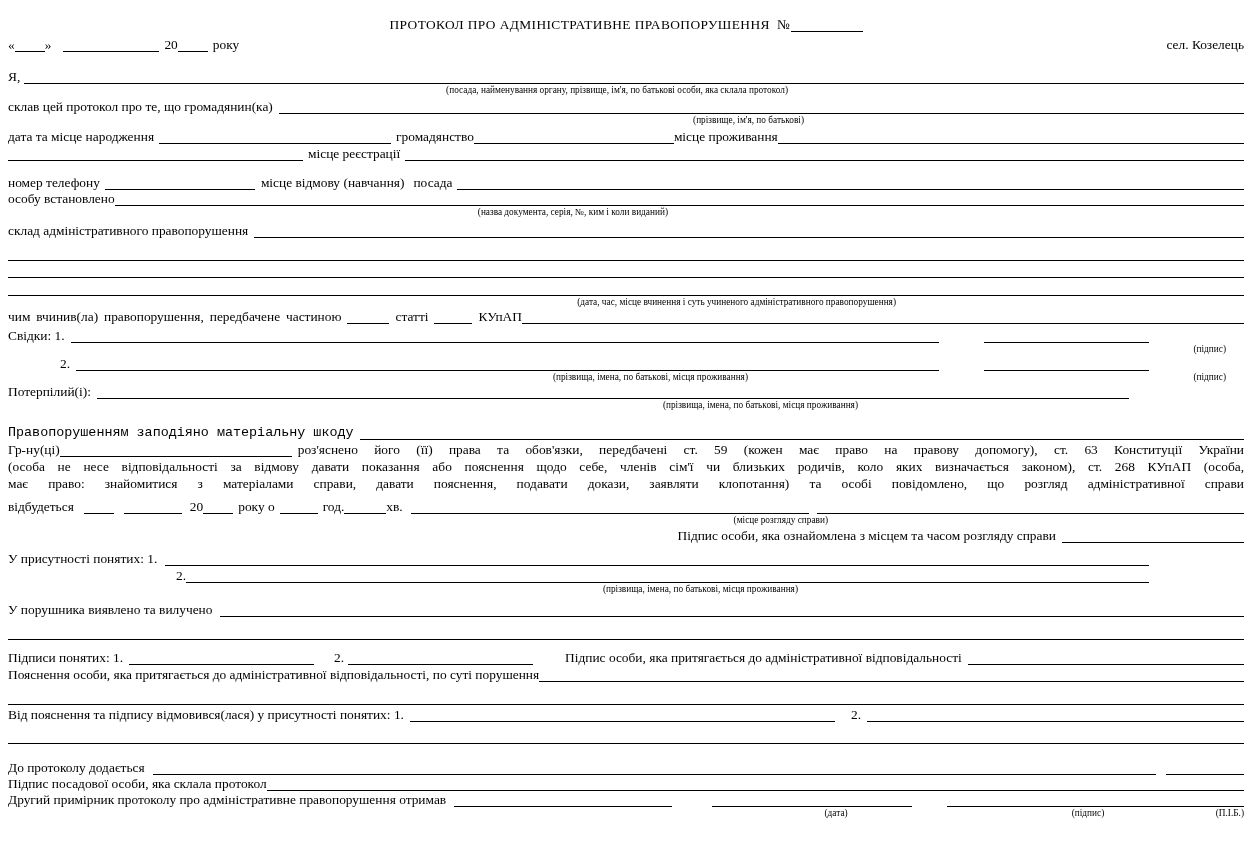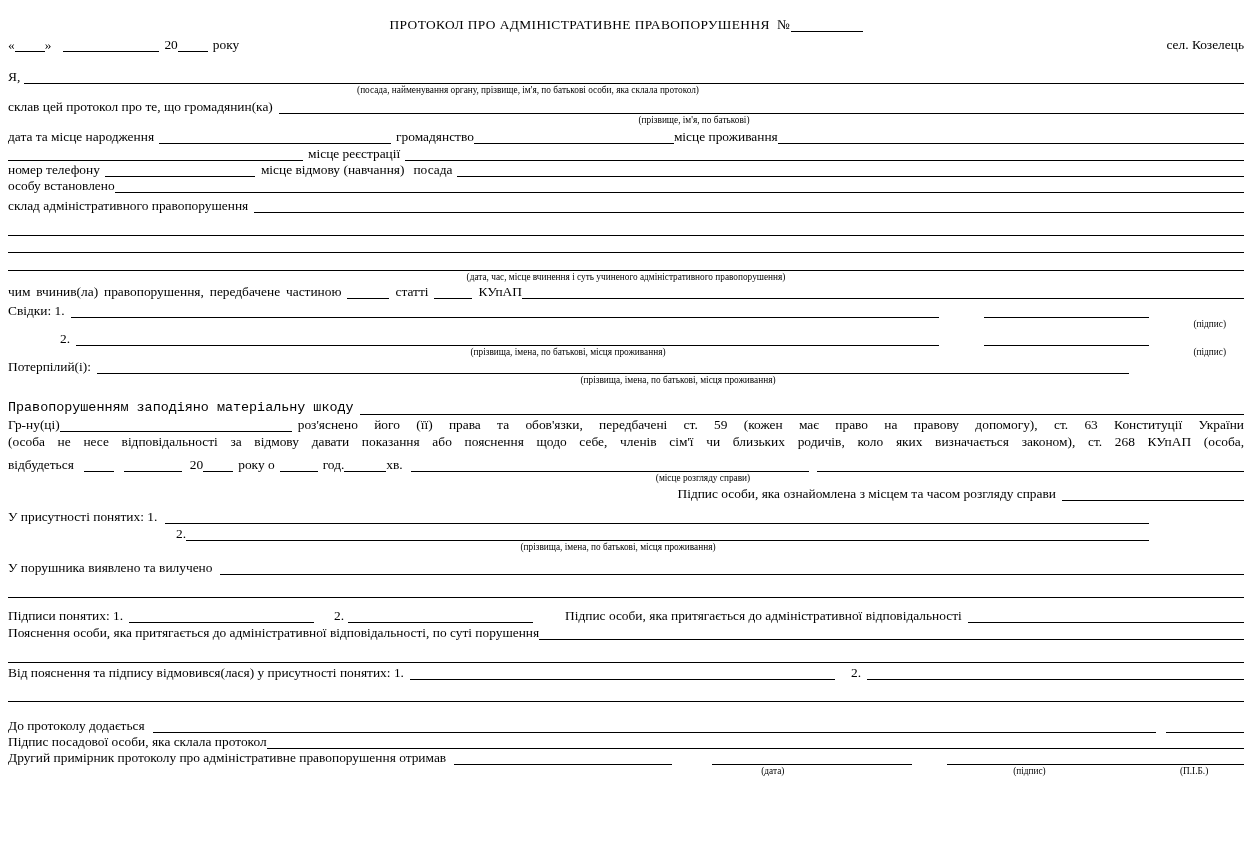--- a/index.html
+++ b/index.html
@@ -12,21 +12,21 @@
     overflow:hidden;
   }
   .doc { padding:0 8px; }
   .line { display:flex; align-items:flex-end; height:16px; white-space:pre; }
   .lbl { line-height:15px; white-space:pre; }
   .bl { border-bottom:1.2px solid #000; height:13px; display:block; }
   .fill { flex:1 1 auto; }
   .sp { display:block; }
   .cap { font-size:9.3px; line-height:12px; height:12px; white-space:pre; }
   .caprow { display:flex; }
-  .capbox { text-align:center; display:block; }
+  .capbox { text-align:right; display:block; }
   .ws2 { word-spacing:2.5px; }
   .ws5 { word-spacing:5px; }
   .just { flex:1 1 auto; text-align:justify; text-align-last:justify; line-height:15px; }
   .titlerow { display:flex; justify-content:center; align-items:flex-end; height:16px; letter-spacing:.4px; }
 </style>
 </head>
 <body>
 
 <div class="doc">
 
@@ -80,36 +80,39 @@
   </div>
 
   <div class="line" style="margin-top:1px;">
     <span class="bl" style="width:295px;"></span>
     <span class="sp" style="width:5px;"></span>
     <span class="lbl">місце реєстрації</span>
     <span class="sp" style="width:5px;"></span>
     <span class="bl fill"></span>
   </div>
 
-  <div class="line" style="margin-top:0;justify-content:space-between;">
+  <div class="line" style="margin-top:13px;justify-content:space-between;">
     <span class="lbl">номер телефону</span>
     <span class="sp" style="width:5px;"></span>
     <span class="bl" style="width:150px;"></span>
     <span class="sp" style="width:6px;"></span>
     <span class="lbl">місце відмову (навчання)</span>
     <span class="sp" style="width:9px;"></span>
     <span class="lbl">посада</span>
     <span class="sp" style="width:5px;"></span>
     <span class="bl fill"></span>
   </div>
 
   <div class="line">
     <span class="lbl">особу встановлено</span>
     <span class="bl fill"></span>
   </div>
+  <div class="caprow">
+    <span class="cap capbox" style="width:320px;margin-left:340px;">(назва документа, серія, №, ким і коли виданий)</span>
+  </div>
 
 
   <div class="line" style="margin-top:4px;">
     <span class="lbl">склад адміністративного правопорушення</span>
     <span class="sp" style="width:6px;"></span>
     <span class="bl fill"></span>
   </div>
   <div class="line" style="margin-top:7px;"><span class="bl fill"></span></div>
   <div class="line" style="margin-top:1px;"><span class="bl fill"></span></div>
   <div class="line" style="margin-top:2px;"><span class="bl fill"></span></div>
@@ -175,20 +178,23 @@
   </div>
 
   <div class="line" style="margin-top:1px;">
     <span class="lbl">Гр-ну(ці)</span>
     <span class="bl" style="width:232px;"></span>
     <span class="sp" style="width:6px;"></span>
     <span class="lbl just">роз'яснено його (її) права та обов'язки, передбачені ст. 59 (кожен має право на правову допомогу), ст. 63 Конституції України</span>
   </div>
   <div class="line" style="margin-top:1px;">
     <span class="lbl just">(особа не несе відповідальності за відмову давати показання або пояснення щодо себе, членів сім'ї чи близьких родичів, коло яких визначається законом), ст. 268 КУпАП (особа,</span>
+  </div>
+  <div class="line" style="margin-top:1px;">
+    <span class="lbl just">має право: знайомитися з матеріалами справи, давати пояснення, подавати докази, заявляти клопотання) та особі повідомлено, що розгляд адміністративної справи</span>
   </div>
 
   <div class="line" style="margin-top:7px;">
     <span class="lbl">відбудеться</span>
     <span class="sp" style="width:10px;"></span>
     <span class="bl" style="width:30px;"></span>
     <span class="sp" style="width:10px;"></span>
     <span class="bl" style="width:58px;"></span>
     <span class="sp" style="width:8px;"></span>
     <span class="lbl">20</span>

